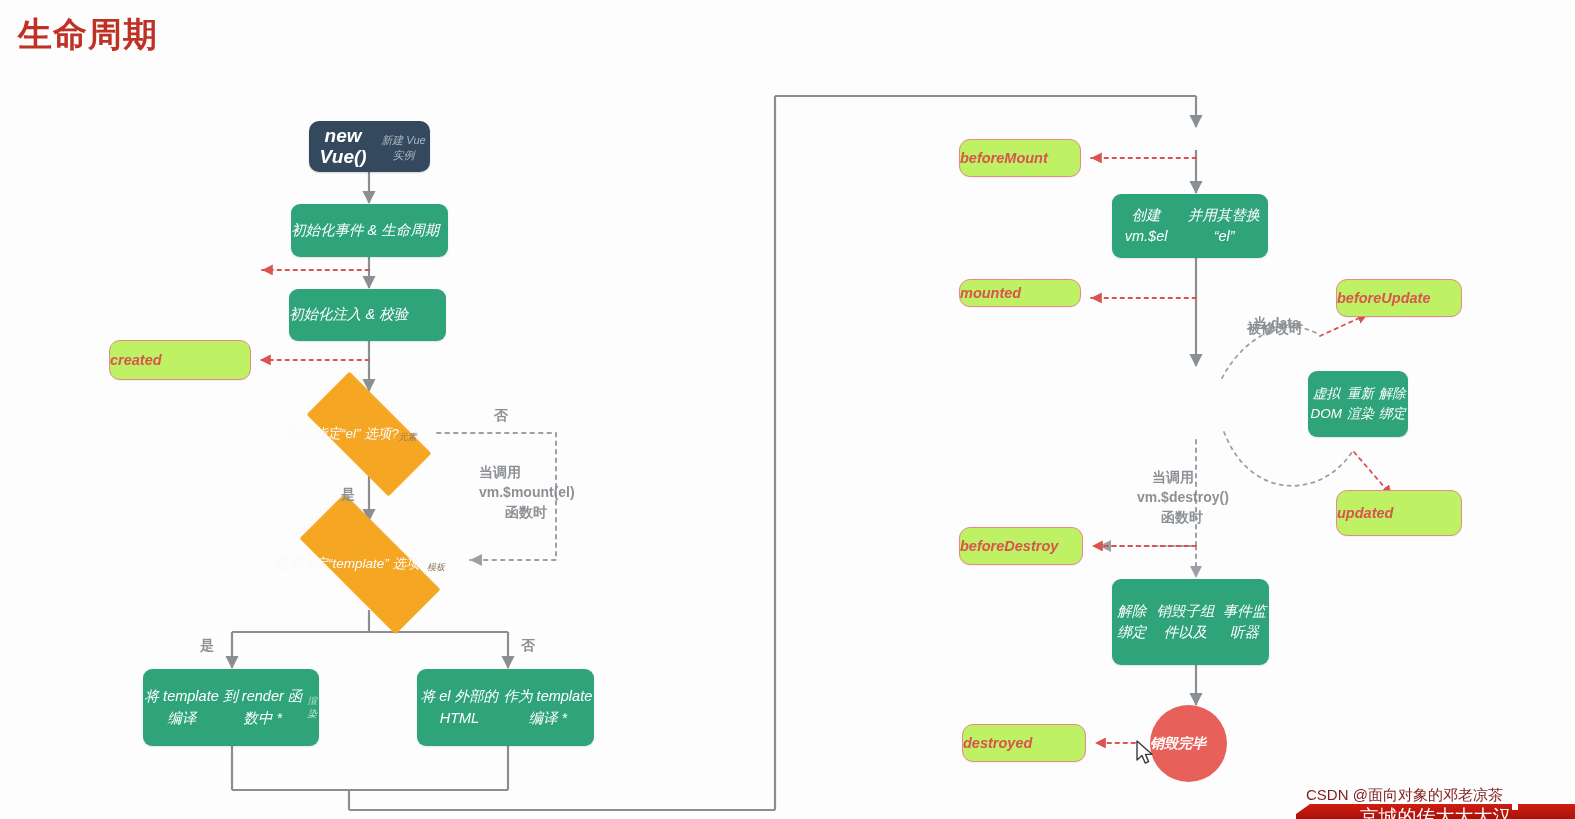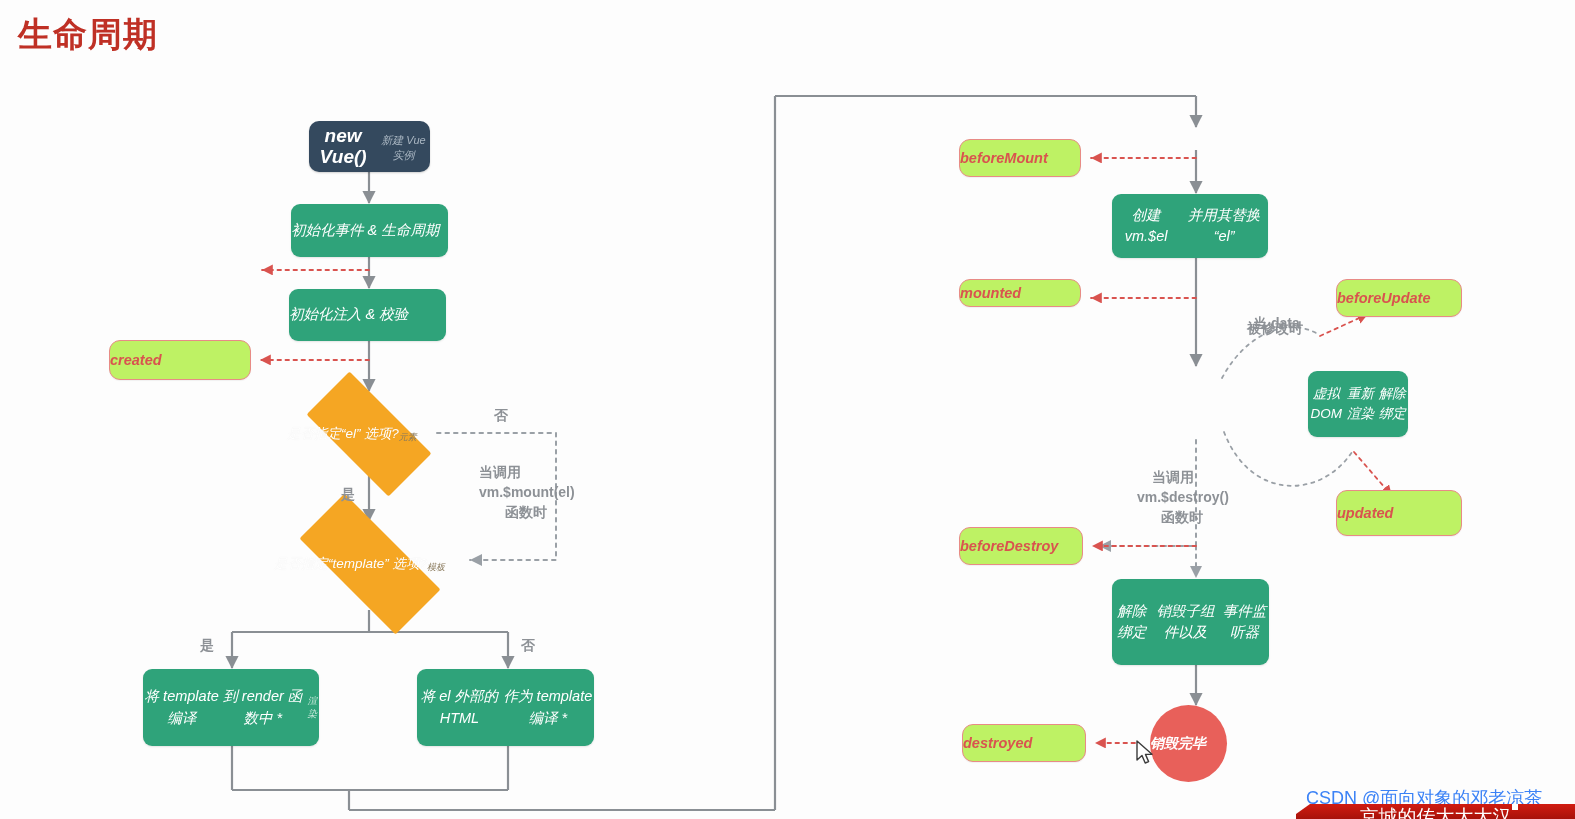--- a/index.html
+++ b/index.html
@@ -140,22 +140,22 @@
     font-size: 14px;
     line-height: 1.45;
     text-align: center;
     font-weight: bold;
     white-space: nowrap;
   }
 
   
   .watermark {
     position: absolute;
-    color: #3b82f6;
-    font-size: 18px;
+    color: #7f1d1d;
+    font-size: 15px;
     white-space: nowrap;
   }
   .ribbon {
     position: absolute;
     background: #c0180f;
     background: linear-gradient(180deg,#d11c11 0%, #a7120a 100%);
     color: #ffffff;
     font-size: 19px;
     font-weight: normal;
     text-align: center;

